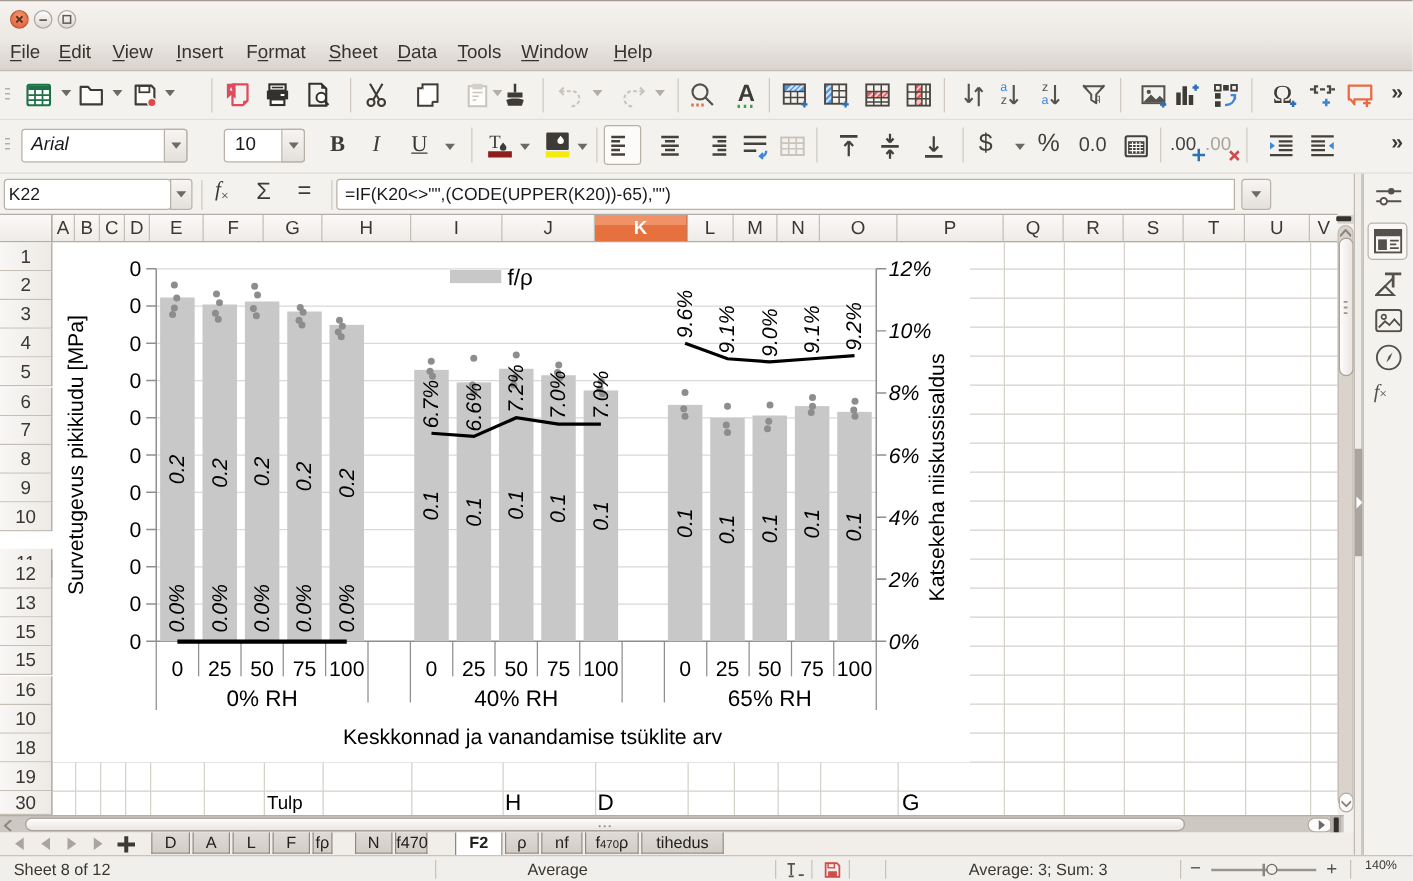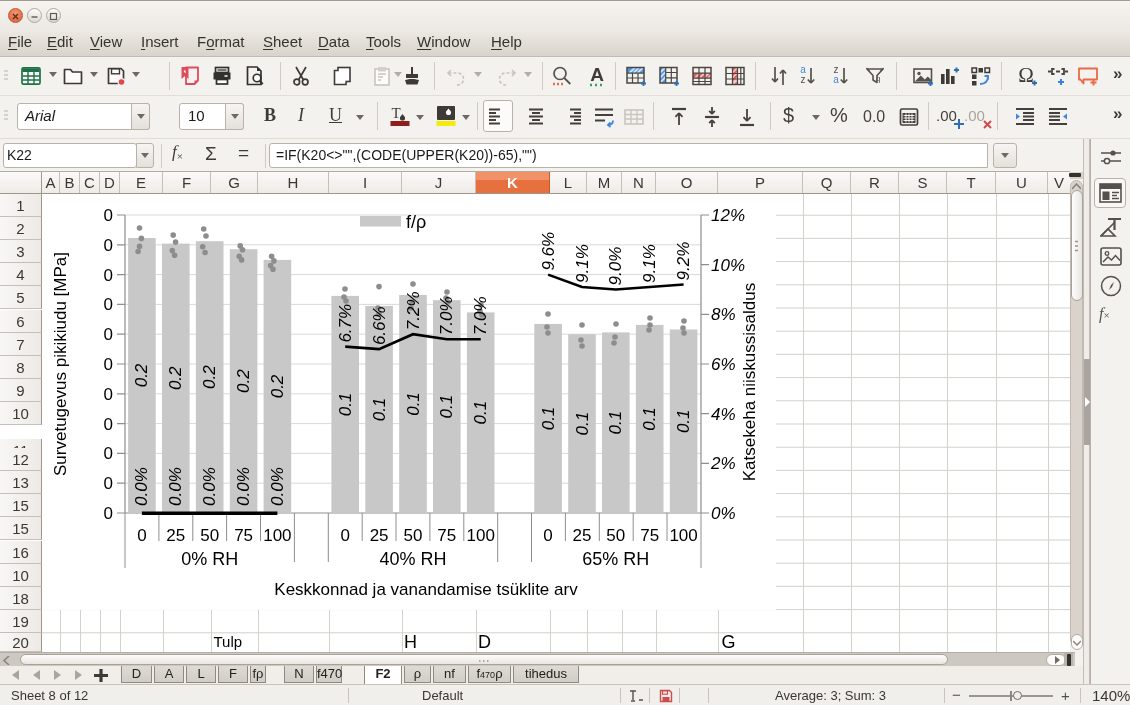--- a/index.html
+++ b/index.html
@@ -449,21 +449,21 @@
   <div class="rh" style="top:207.9px;height:23.1px;line-height:23px">10</div>
   <div class="rh" style="top:245px;height:23.1px;line-height:23px">11</div>
   <div class="rh" style="top:254.1px;height:23.1px;line-height:23px">12</div>
   <div class="rh" style="top:277.2px;height:23.1px;line-height:23px">13</div>
   <div class="rh" style="top:300.3px;height:23.1px;line-height:23px">15</div>
   <div class="rh" style="top:323.4px;height:23.1px;line-height:23px">15</div>
   <div class="rh" style="top:346.5px;height:23.1px;line-height:23px">16</div>
   <div class="rh" style="top:369.6px;height:23.1px;line-height:23px">10</div>
   <div class="rh" style="top:392.7px;height:23.1px;line-height:23px">18</div>
   <div class="rh" style="top:415.8px;height:23.1px;line-height:23px">19</div>
-  <div class="rh" style="top:438.9px;height:19.1px;line-height:19px">20</div>
+  <div class="rh" style="top:438.9px;height:19.1px;line-height:19px">30</div>
 
   <svg id="chart" style="position:absolute;left:42px;top:0" width="734" height="416" viewBox="0 0 734 416">
     <rect x="0" y="0" width="734" height="416" fill="#fff"></rect>
 
     <g stroke="#d9d9d9" stroke-width="1">
       <path d="M83 21H659M83 50.8H659M83 80.6H659M83 110.4H659M83 140.2H659M83 170H659M83 199.8H659M83 229.6H659M83 259.4H659M83 289.2H659"></path>
     </g>
 
     <g stroke="#8e8e8e" stroke-width="1.2" fill="none">
       <path d="M83 21V319M659 21V319M83 319H659"></path>
@@ -685,42 +685,42 @@
   <div class="tab" style="left:316px;width:26px">f470</div>
   <div class="tab tabact" style="left:364px;width:38px">F2</div>
   <div class="tab" style="left:404px;width:27px">ρ</div>
   <div class="tab" style="left:433px;width:33px">nf</div>
   <div class="tab" style="left:468px;width:43px">f<span style="font-size:9px">470</span>ρ</div>
   <div class="tab" style="left:513px;width:66px">tihedus</div>
 </div>
 <div id="statusbar">
   <div style="position:absolute;left:11px;top:3px">Sheet 8 of 12</div>
   <div class="sbsep" style="left:348px"></div>
-  <div style="position:absolute;left:422px;top:3px">Default</div>
+  <div style="position:absolute;left:422px;top:3px">Average</div>
   <div class="sbsep" style="left:620px"></div>
   <svg style="position:absolute;left:629px;top:5px" width="18" height="13">
       <path d="M1 1h6M4 1v9M2 11h4M10 10h4" stroke="#54504b" stroke-width="1.4" fill="none"></path>
     </svg>
   <div class="sbsep" style="left:649px"></div>
   <svg style="position:absolute;left:659px;top:4px" width="14" height="14" viewBox="0 0 14 14">
       <path d="M1.5 1.5h9l2 2v9h-11z" fill="none" stroke="#d04b4b" stroke-width="1.4"></path>
       <rect x="3.5" y="1.8" width="5" height="3.4" fill="none" stroke="#d04b4b" stroke-width="1.1"></rect>
       <rect x="3.5" y="8" width="7" height="4" fill="#d04b4b"></rect>
     </svg>
   <div class="sbsep" style="left:679px"></div>
   <div class="sbsep" style="left:708px"></div>
   <div style="position:absolute;left:775px;top:3px">Average: 3; Sum: 3</div>
   <div class="sbsep" style="left:944px"></div>
   <div style="position:absolute;left:952px;top:1px;font-size:15px;color:#54504b">−</div>
   <div style="position:absolute;left:969px;top:10px;width:84px;height:2px;background:#9a958e"></div>
   <div style="position:absolute;left:1010px;top:6px;width:2px;height:10px;background:#8a857e"></div>
   <div style="position:absolute;left:1013px;top:6px;width:9px;height:9px;border:1.5px solid #6e6a64;border-radius:50%;background:#f1efec"></div>
   <div style="position:absolute;left:1061px;top:2px;font-size:15px;color:#54504b">+</div>
   <div class="sbsep" style="left:1080px"></div>
-  <div style="position:absolute;left:1092px;top:2px;font-size:15px">140%</div>
+  <div style="position:absolute;left:1092px;top:2px;font-size:10px">140%</div>
 </div>
 <div id="vscroll">
   <div style="position:absolute;left:0;top:8px;width:13px;height:466px;background:#d9d3cc;border:1px solid #c0b9b1;border-radius:7px"></div>
   <div style="position:absolute;left:0;top:0;width:13px;height:7px;background:#d6d1ca"></div>
   <div style="position:absolute;left:-1px;top:1px;width:12px;height:4px;background:#35322e;border-radius:1px"></div>
   <svg style="position:absolute;left:2px;top:11px" width="9" height="7">
       <path d="M0 6L4.5 1L9 6" fill="none" stroke="#8a857e" stroke-width="1.6"></path>
     </svg>
   <div style="position:absolute;left:0.5px;top:18px;width:12px;height:111px;background:linear-gradient(90deg,#fefdfd,#e9e5e0);border:1px solid #a8a29a;border-radius:6px"></div>
   <svg style="position:absolute;left:4px;top:68px" width="5" height="14">

